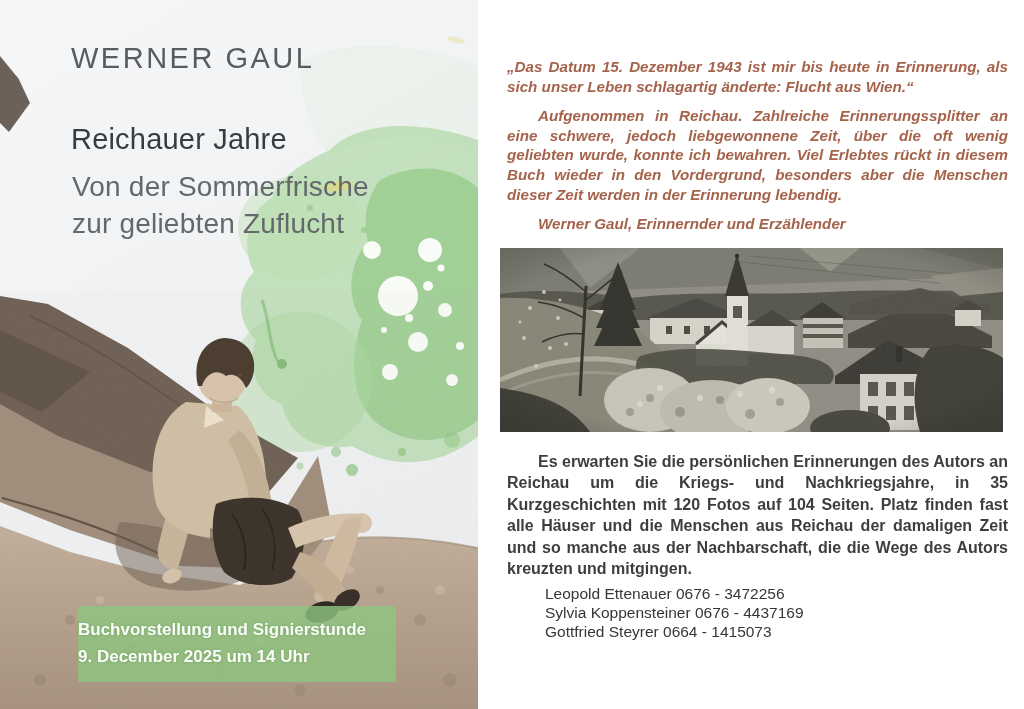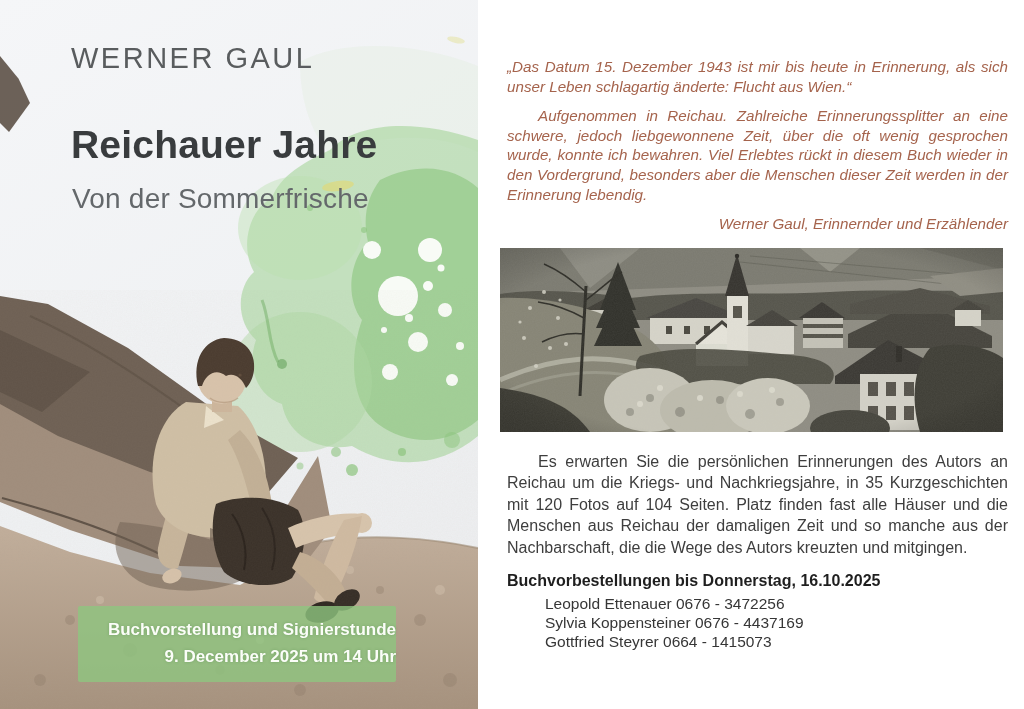--- a/index.html
+++ b/index.html
@@ -9,40 +9,40 @@
   
   .cover{position:absolute;left:0;top:0;width:478px;height:709px;overflow:hidden;
          background:linear-gradient(150deg,#f5f6f8 0%,#eff1f3 55%,#ecedef 100%);}
   .wash,.cover-photo{position:absolute;left:0;pointer-events:none;}
   .wash{top:0;}
   .cover-photo{top:290px;}
   .corner-rock{position:absolute;left:0;top:56px;width:30px;height:76px;background:#60544a;
          clip-path:polygon(0 0,62% 30%,100% 62%,30% 100%,0 88%);opacity:.92;}
   .author{position:absolute;left:71px;top:42px;margin:0;font-size:29px;font-weight:400;
          letter-spacing:2.5px;color:#595c5e;}
-  .title{position:absolute;left:71px;top:123px;margin:0;font-size:39px;font-weight:700;
+  .title{position:absolute;left:71px;top:123px;margin:0;font-size:29px;font-weight:400;
          color:#393c3e;letter-spacing:.2px;}
   .subtitle{position:absolute;left:72px;top:168px;font-size:28px;line-height:37px;
-         color:#64686b;letter-spacing:.2px;margin-top:12px;}
+         color:#64686b;letter-spacing:.2px;}
   .event-box{position:absolute;left:78px;top:606px;width:318px;padding:10px 0 12px 0;
-         background:rgba(143,198,127,.8);border-radius:2px;text-align:right;
+         background:rgba(143,198,127,.8);border-radius:2px;text-align:left;
          color:#fbfdf8;font-weight:700;font-size:17px;line-height:27px;
          text-shadow:0 0 3px rgba(80,130,70,.45);}
 
   
   .page{position:absolute;left:507px;top:0;width:501px;color:#3d3d3d;}
   .quote{margin:0;text-align:justify;font-style:italic;color:#a5634c;
-         font-size:15.2px;line-height:19.6px;}
+         font-size:15.2px;line-height:19.6px;font-weight:bold;}
   .q1{margin-top:57px;}
   .q2{margin-top:10px;}
-  .attribution{margin-top:10px;text-align:right;text-indent:31px;}
+  .attribution{margin-top:10px;text-align:left;text-indent:31px;}
   .indent{text-indent:31px;}
   .village{display:block;margin:14px 0 0 -7px;}
   .body{margin:0;text-align:justify;font-size:16px;line-height:21.5px;color:#3e3e3e;}
-  .b1{margin-top:19px;}
+  .b1{margin-top:19px;font-weight:bold;}
   .b2{margin-top:12px;}
   .preorder{margin:14px 0 0 0;font-size:16px;font-weight:700;color:#1f1f1f;}
   .contacts{margin:4px 0 0 38px;font-size:15.5px;line-height:19px;color:#363636;}
 </style>
 </head>
 <body>
 
 <div class="stage">
 
   <section class="cover">
@@ -151,32 +151,33 @@
       </g>
       <rect width="478" height="419" filter="url(#grainSepia)" opacity="0.16"></rect>
     </svg>
 
     <div class="corner-rock"></div>
 
     <h1 class="author">WERNER GAUL</h1>
     <h2 class="title">Reichauer Jahre</h2>
     <div class="subtitle">
       <div>Von der Sommerfrische</div>
+      <div>zur geliebten Zuflucht</div>
     </div>
 
     <div class="event-box">
       <div>Buchvorstellung und Signierstunde</div>
       <div>9. December 2025 um 14 Uhr</div>
     </div>
   </section>
 
   <section class="page">
 
     <p class="quote q1">„Das Datum 15. Dezember 1943 ist mir bis heute in Erinnerung, als sich unser Leben schlagartig änderte: Flucht aus Wien.“</p>
-    <p class="quote q2 indent">Aufgenommen in Reichau. Zahlreiche Erinnerungssplitter an eine schwere, jedoch liebgewonnene Zeit, über die oft wenig gesprochen wurde, konnte ich bewahren. Viel Erlebtes rückt in diesem Buch wieder in den Vordergrund, besonders aber die Menschen dieser Zeit werden in der Erinnerung lebendig.</p>
+    <p class="quote q2 indent">Aufgenommen in Reichau. Zahlreiche Erinnerungssplitter an eine schwere, jedoch liebgewonnene Zeit, über die oft wenig geliebten wurde, konnte ich bewahren. Viel Erlebtes rückt in diesem Buch wieder in den Vordergrund, besonders aber die Menschen dieser Zeit werden in der Erinnerung lebendig.</p>
     <p class="quote attribution">Werner Gaul, Erinnernder und Erzählender</p>
 
     <svg class="village" width="503" height="184" viewBox="0 0 503 184">
       <defs>
         <filter id="grainBW" x="0" y="0" width="100%" height="100%">
           <feTurbulence type="fractalNoise" baseFrequency="0.9" numOctaves="2"></feTurbulence>
           <feColorMatrix type="matrix" values="0 0 0 0 0.5  0 0 0 0 0.5  0 0 0 0 0.47  0 0 0 0.5 0"></feColorMatrix>
         </filter>
         <radialGradient id="vign" cx="0.5" cy="0.5" r="0.75">
           <stop offset="0.7" stop-color="#000000" stop-opacity="0"></stop>
@@ -283,20 +284,19 @@
       </g>
 
       <path d="M430,100 C460,92 490,100 503,110 L503,184 L420,184 C410,150 414,118 430,100 Z" fill="#3e3d35"></path>
       <ellipse cx="350" cy="180" rx="40" ry="18" fill="#45443c"></ellipse>
       <rect width="503" height="184" fill="url(#vign)"></rect>
       <rect width="503" height="184" filter="url(#grainBW)" opacity="0.2"></rect>
     </svg>
 
     <p class="body b1 indent">Es erwarten Sie die persönlichen Erinnerungen des Autors an Reichau um die Kriegs- und Nachkriegsjahre, in 35 Kurzgeschichten mit 120 Fotos auf 104 Seiten. Platz finden fast alle Häuser und die Menschen aus Reichau der damaligen Zeit und so manche aus der Nachbarschaft, die die Wege des Autors kreuzten und mitgingen.</p>
 
-    <p class="preorder">Buchvorbestellungen bis Donnerstag, 16.10.2025</p>
     <div class="contacts">
       <div class="contact">Leopold Ettenauer 0676 - 3472256</div>
       <div class="contact">Sylvia Koppensteiner 0676 - 4437169</div>
       <div class="contact">Gottfried Steyrer 0664 - 1415073</div>
     </div>
   </section>
 </div>
 
 </body></html>

